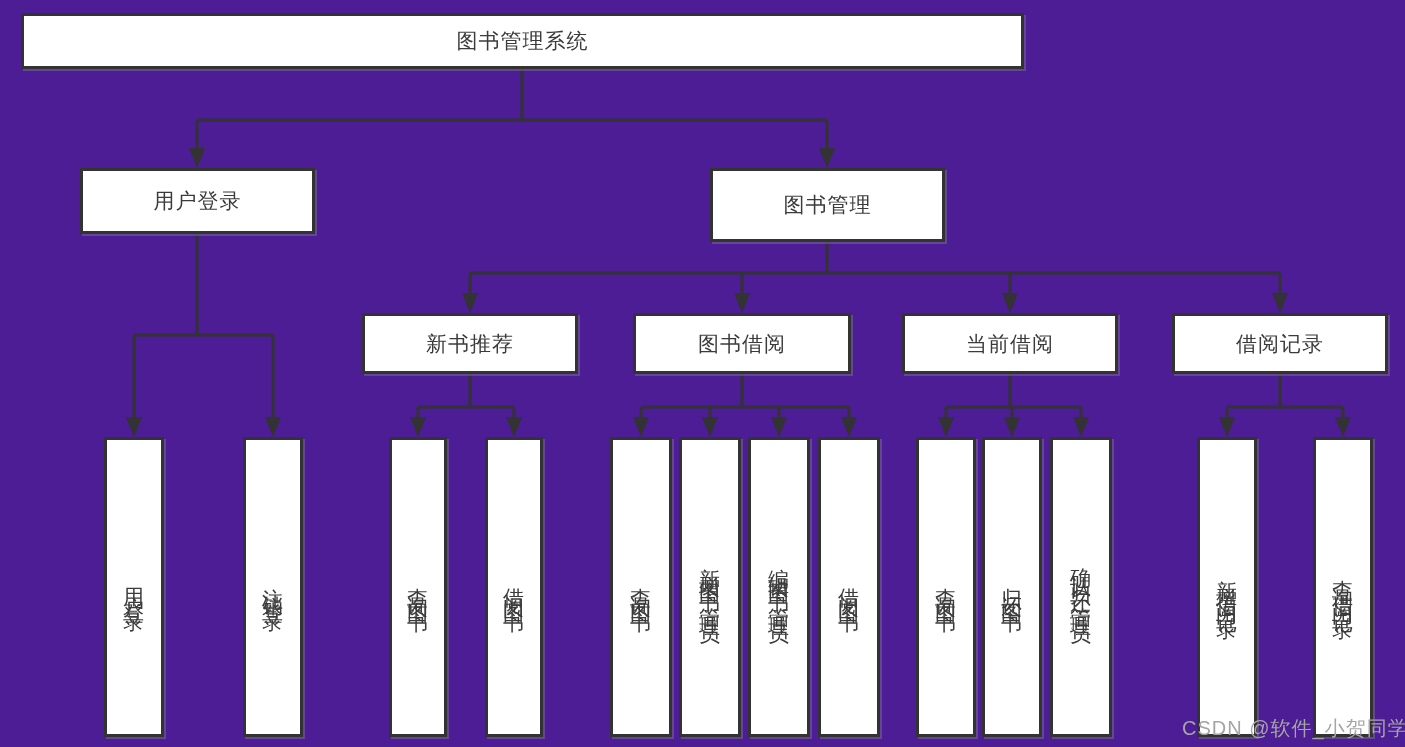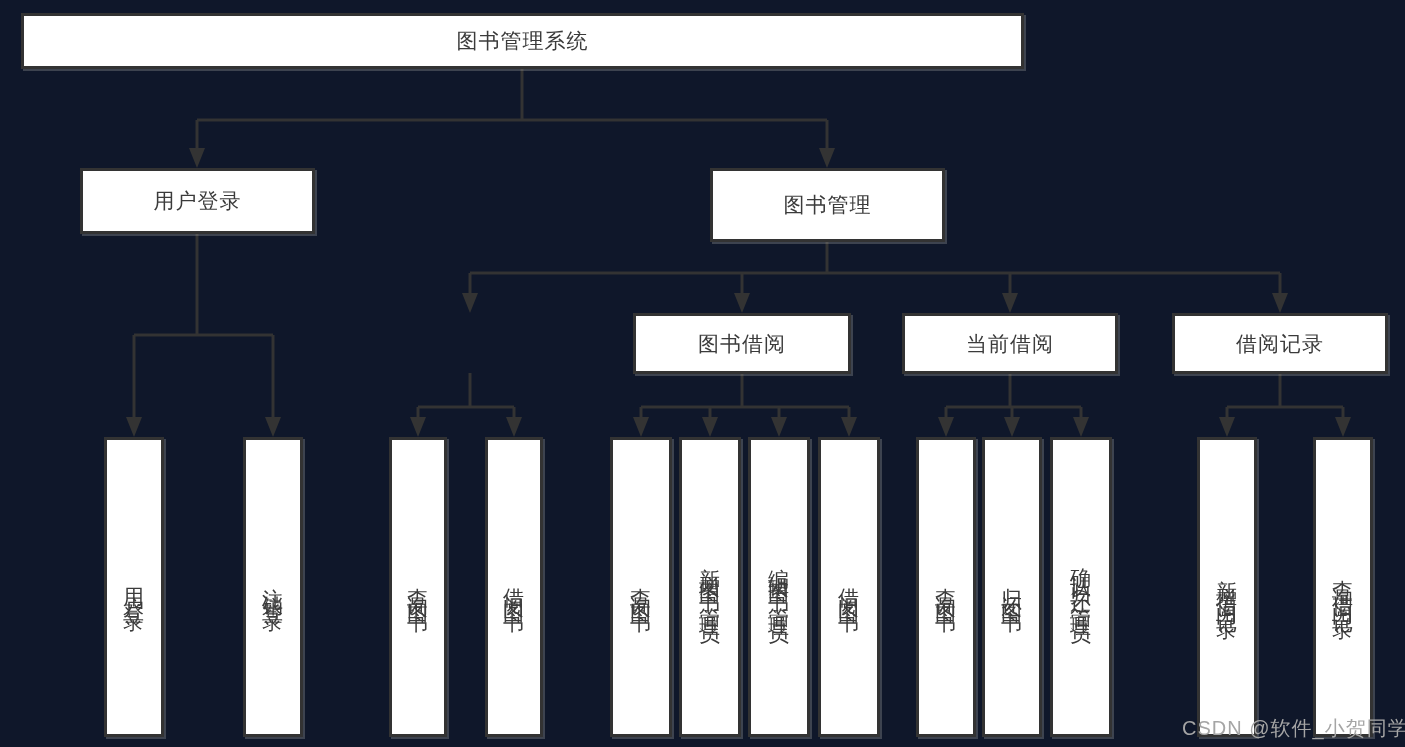--- a/index.html
+++ b/index.html
@@ -5,21 +5,21 @@
   html, body {
     margin: 0;
     padding: 0;
     background: #ffffff;
     font-family: "Liberation Sans", sans-serif;
   }
   #canvas {
     position: relative;
     width: 1405px;
     height: 747px;
-    background: #0f172a;
+    background: #4c1d95;
     overflow: hidden;
   }
   .connectors {
     position: absolute;
     left: 0;
     top: 0;
     z-index: 1;
   }
   .node {
     position: absolute;
@@ -120,20 +120,23 @@
     <span>图书管理系统</span>
   </div>
 
   <div class="node h" style="left:80px;top:168px;width:235px;height:66px">
     <span>用户登录</span>
   </div>
   <div class="node h" style="left:710px;top:168px;width:235px;height:74px">
     <span>图书管理</span>
   </div>
 
+  <div class="node h" style="left:362px;top:313px;width:216px;height:61px">
+    <span>新书推荐</span>
+  </div>
   <div class="node h" style="left:633px;top:313px;width:218px;height:61px">
     <span>图书借阅</span>
   </div>
   <div class="node h" style="left:902px;top:313px;width:216px;height:61px">
     <span>当前借阅</span>
   </div>
   <div class="node h" style="left:1172px;top:313px;width:216px;height:61px">
     <span>借阅记录</span>
   </div>
 

